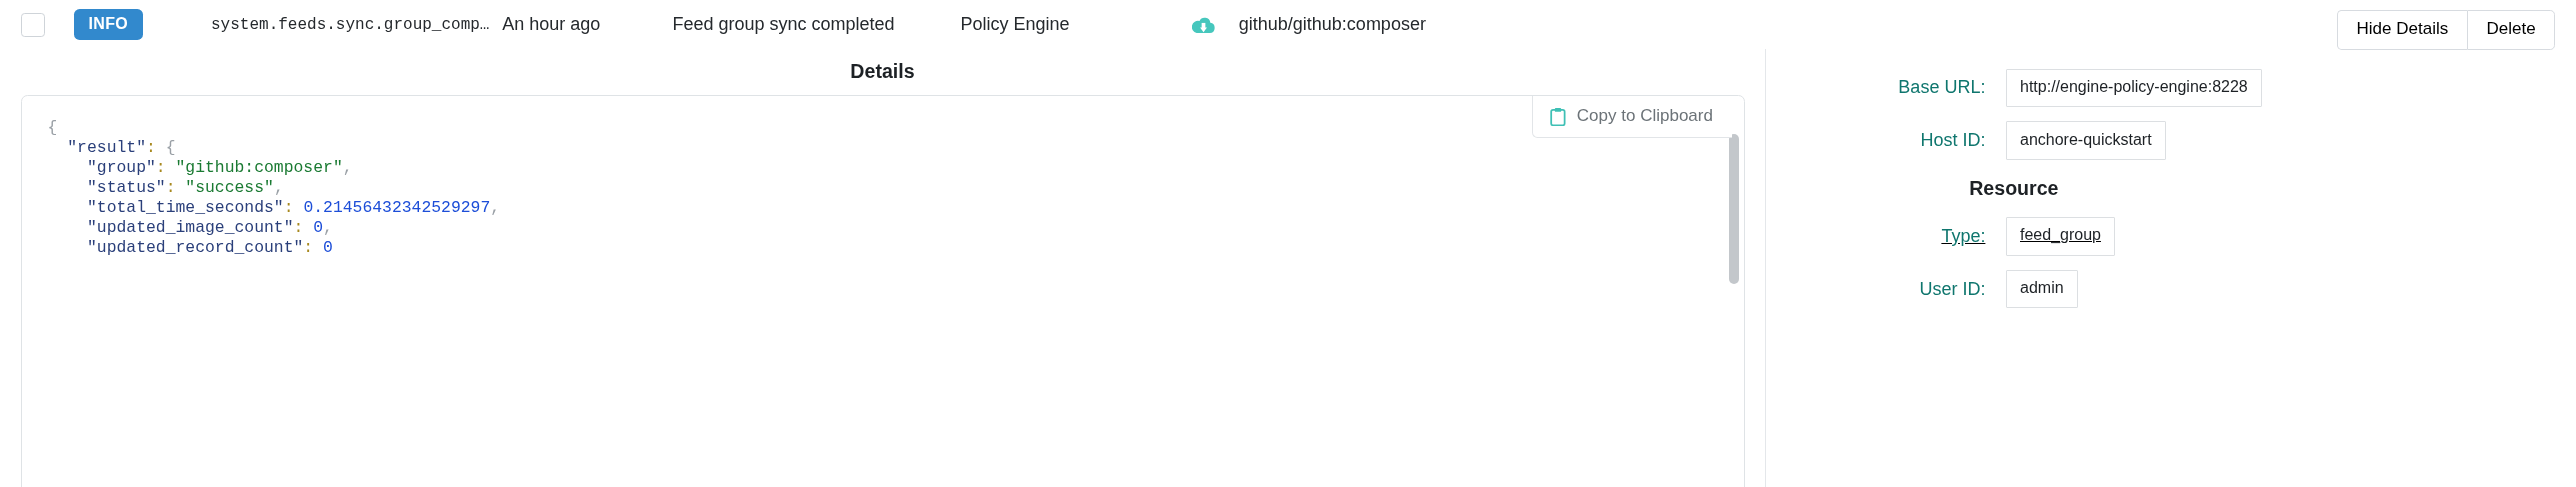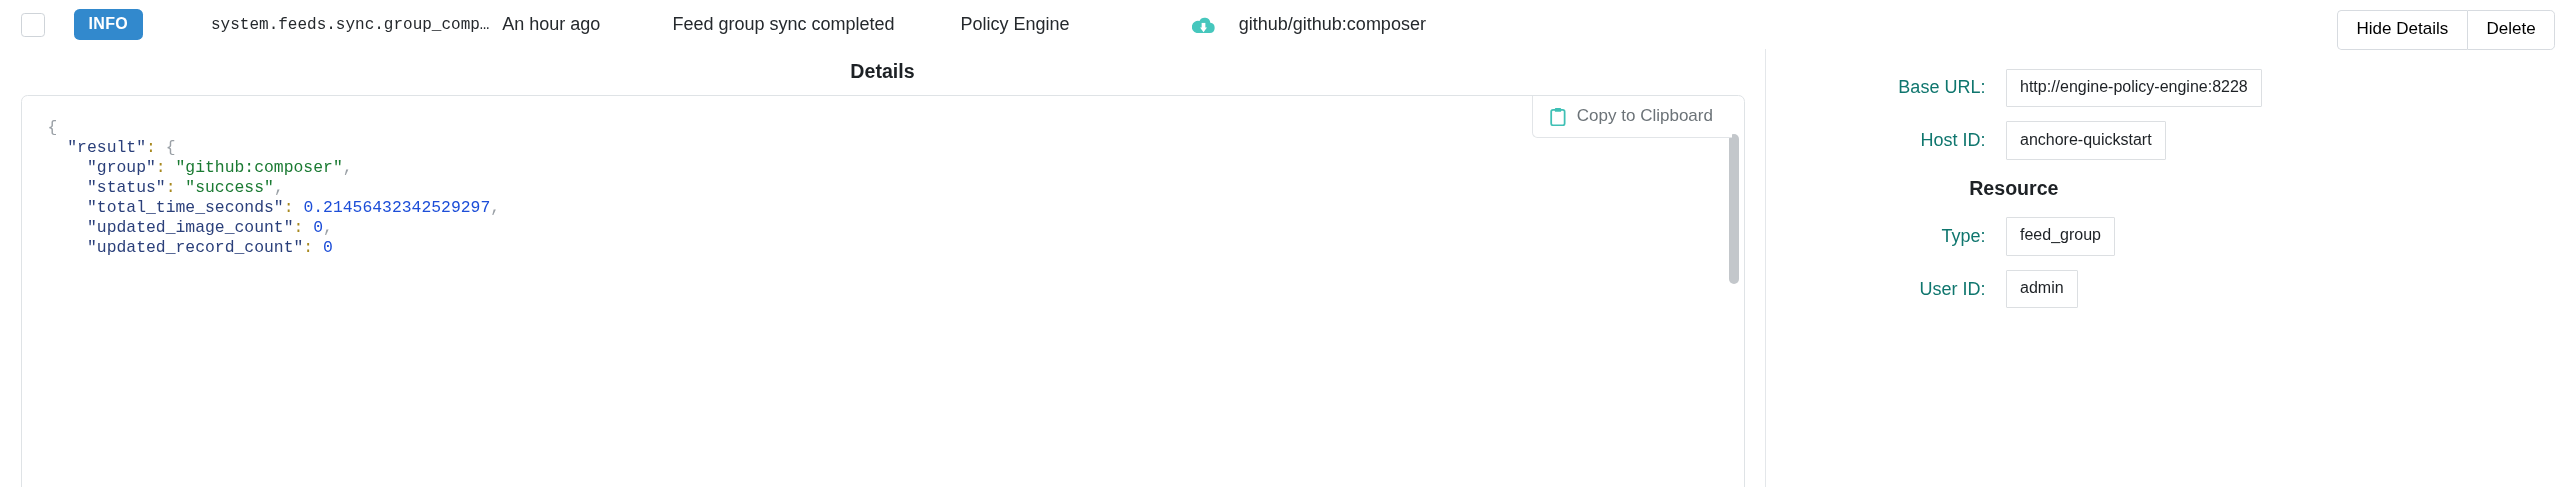--- a/index.html
+++ b/index.html
@@ -209,21 +209,21 @@
     padding: 7.5px 13px 8.4px;
     white-space: nowrap;
     line-height: 1.3;
     cursor: default;
     text-align: right;
   }
   #source-title   { padding-top: 13px; }
   #base-url-row   { margin-top: 19.6px; }
   #host-id-row    { margin-top: 14px; }
   #resource-title { padding-top: 17px; }
-  #type-row       { margin-top: 17px; }
+  #type-row       { margin-top: 17px; text-decoration: underline; }
   #user-id-row    { margin-top: 14px; }
 </style>
 </head>
 <body>
 
 <div id="event-header-row">
 
   <div id="select-checkbox"></div>
 
   <div id="severity-badge" style="background: rgb(50, 137, 205);">INFO</div>

